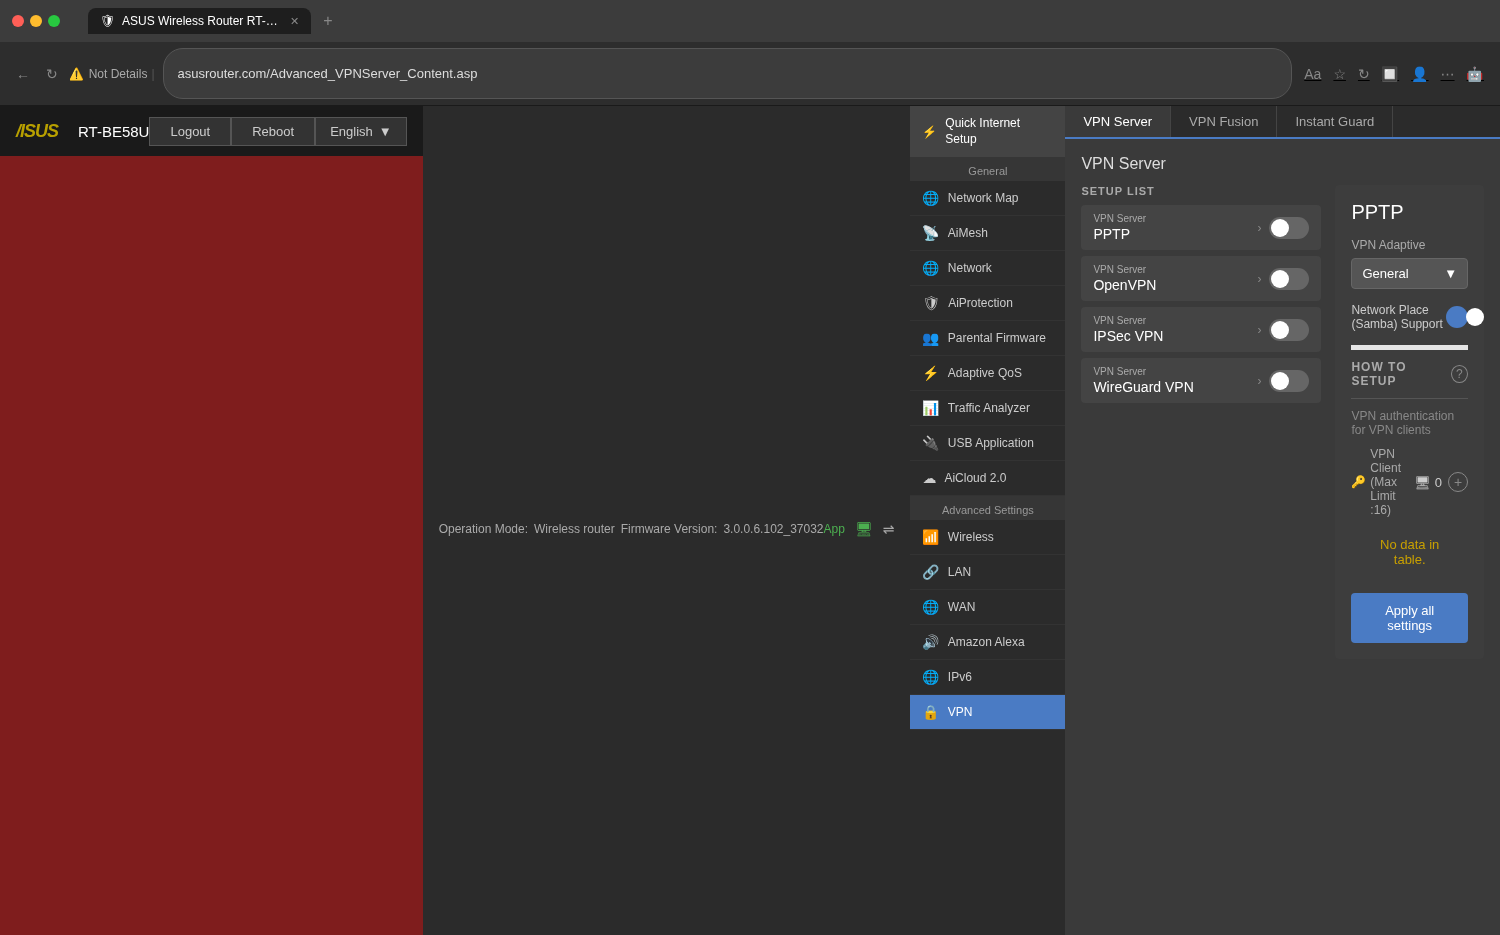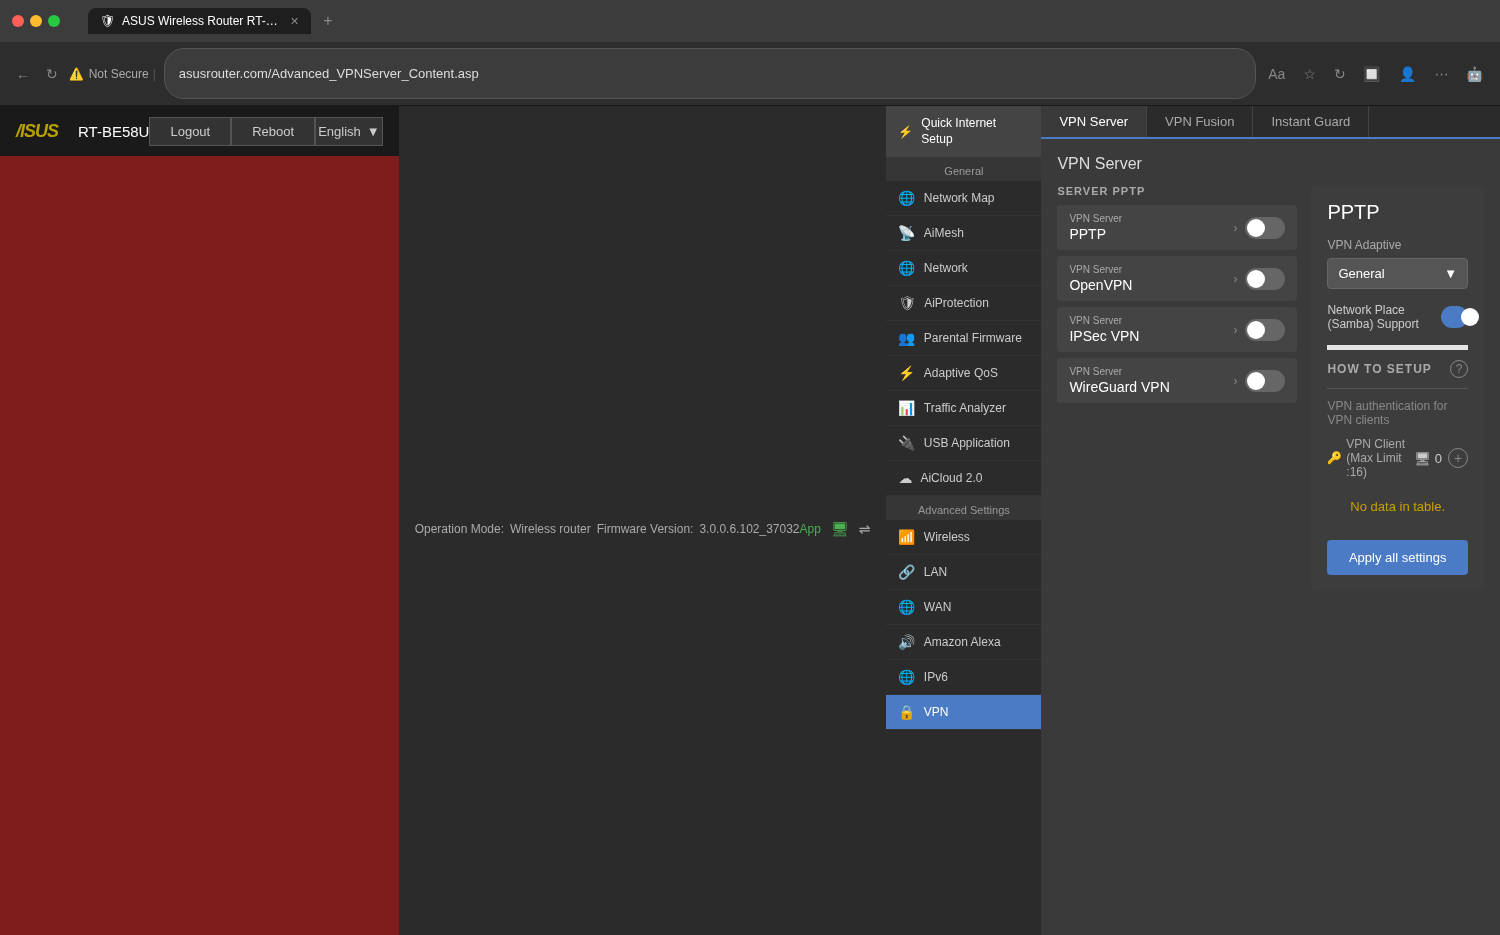--- a/index.html
+++ b/index.html
@@ -97,21 +97,21 @@
       border: 1px solid #555;
       border-radius: 20px;
       padding: 17px 14px;
       color: #ddd;
       font-size: 13px;
       display: flex;
       align-items: center;
       gap: 8px;
     }
     .toolbar-icons {
-      display: flex; gap: 10px; align-items: center;
+      display: flex; gap: 4px; align-items: center; text-decoration: underline;
     }
     .toolbar-icon { color: #888; font-size: 14px; cursor: pointer; padding: 4px; }
 
     
     .router-header {
       background: #1a1a1a;
       display: flex;
       align-items: center;
       justify-content: space-between;
       padding: 0 16px;
@@ -138,21 +138,21 @@
       padding: 6px 20px;
       font-size: 13px;
       cursor: pointer;
     }
     .header-lang {
       display: flex;
       align-items: center;
       gap: 6px;
       background: #333;
       border: 1px solid #555;
-      padding: 6px 2px;
+      padding: 6px 14px;
       color: #ccc;
       cursor: pointer;
     }
 
     .router-subheader {
       background: #2b2b2b;
       padding: 6px 16px;
       display: flex;
       align-items: center;
       justify-content: space-between;
@@ -493,21 +493,21 @@
       </div>
       <div class="new-tab-btn">+</div>
     </div>
   </div>
 
   <div class="browser-toolbar">
     <span class="nav-btn">←</span>
     <span class="nav-btn">↻</span>
     <div class="security-badge">
       <span>⚠️</span>
-      <span>Not Secure</span>
+      <span>Not Details</span>
       <span style="color:#555">|</span>
     </div>
     <div class="address-bar">
       <span>asusrouter.com/Advanced_VPNServer_Content.asp</span>
     </div>
     <div class="toolbar-icons">
       <span class="toolbar-icon">Aa</span>
       <span class="toolbar-icon">☆</span>
       <span class="toolbar-icon">↻</span>
       <span class="toolbar-icon">🔲</span>
@@ -633,21 +633,21 @@
         <div class="content-tab">VPN Fusion</div>
         <div class="content-tab">Instant Guard</div>
       </div>
 
       <div class="content-panel">
         <div class="panel-title">VPN Server</div>
 
         <div class="vpn-layout">
 
           <div class="server-list-panel">
-            <div class="server-list-label">SERVER PPTP</div>
+            <div class="server-list-label">SETUP LIST</div>
 
             <div class="server-item">
               <div class="server-item-left">
                 <span class="server-item-type">VPN Server</span>
                 <span class="server-item-name">PPTP</span>
               </div>
               <div class="server-item-right">
                 <span class="chevron-right">›</span>
                 <div class="toggle-switch"></div>
               </div>

